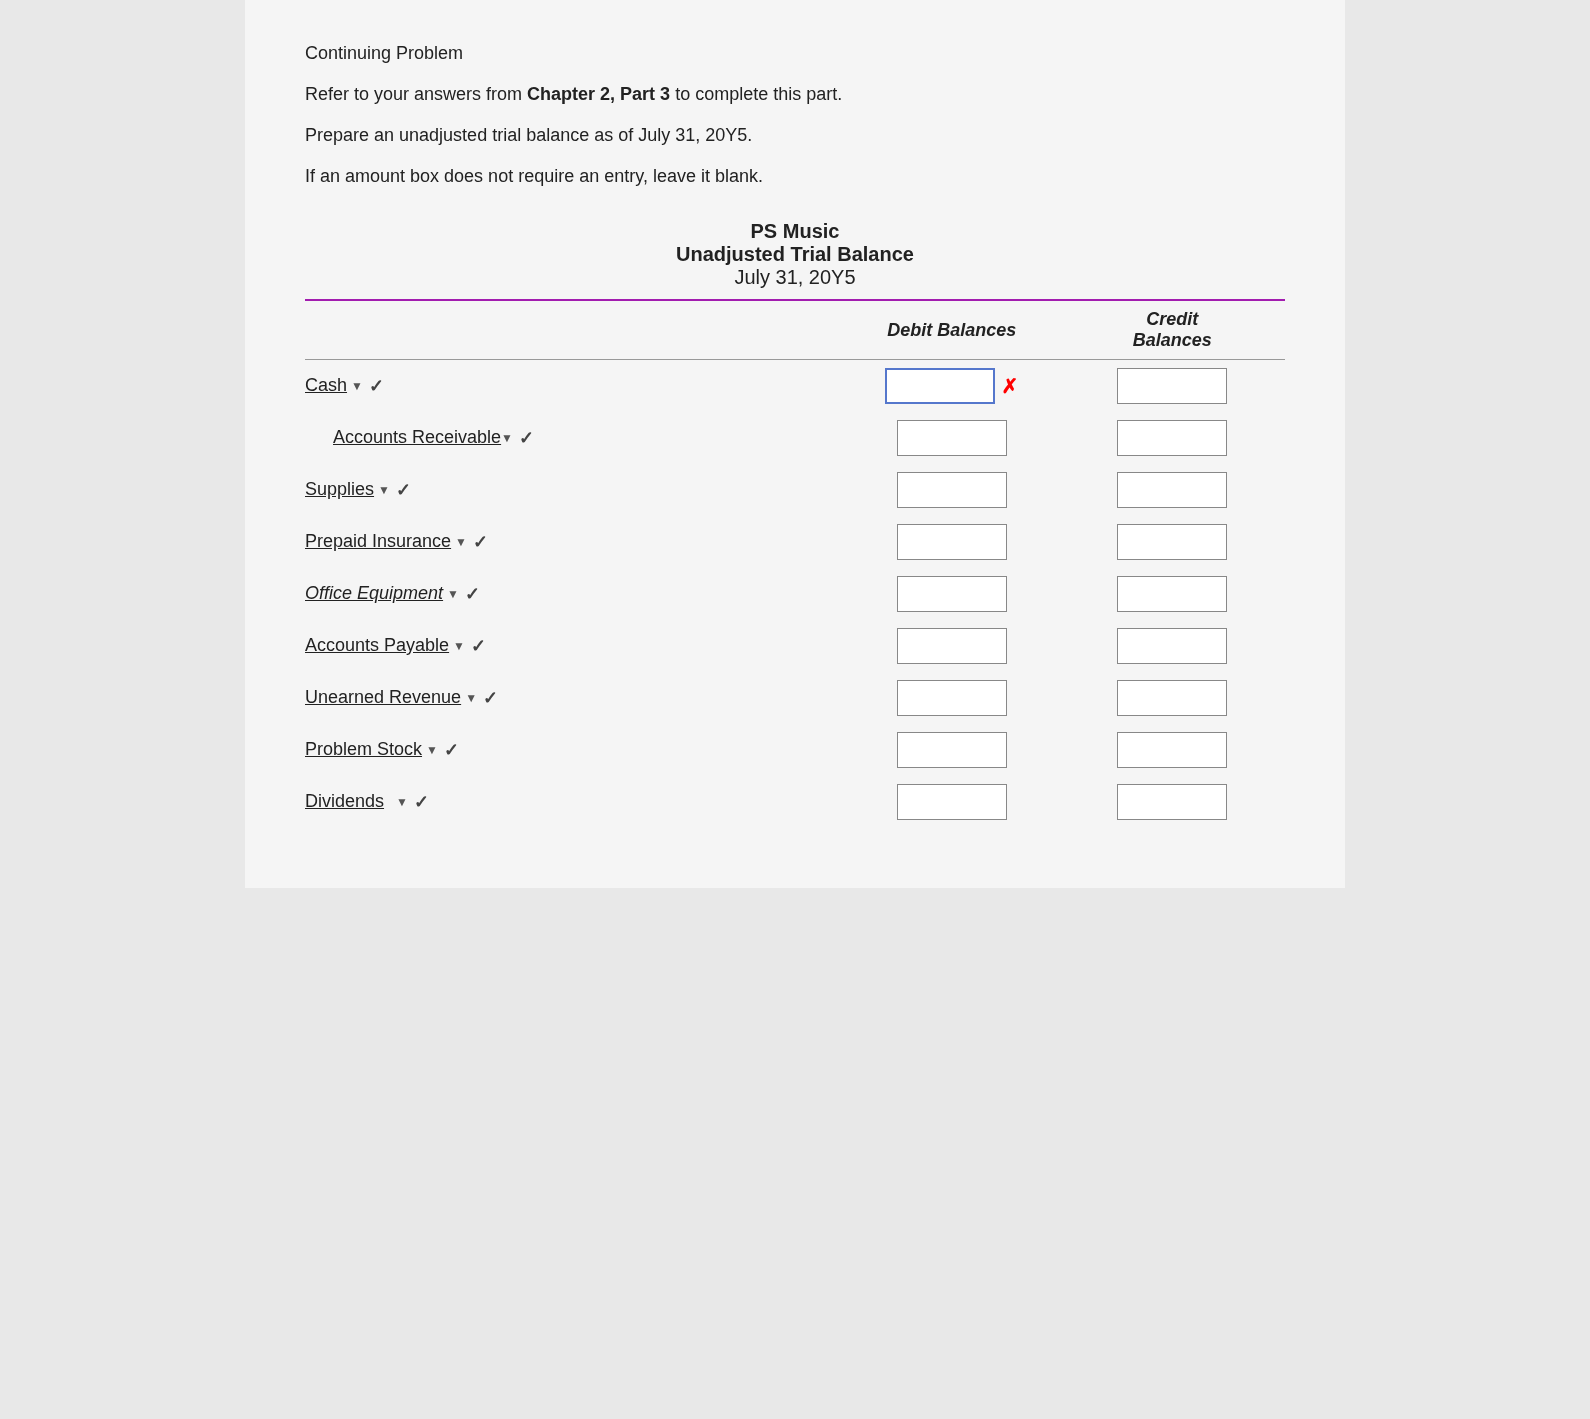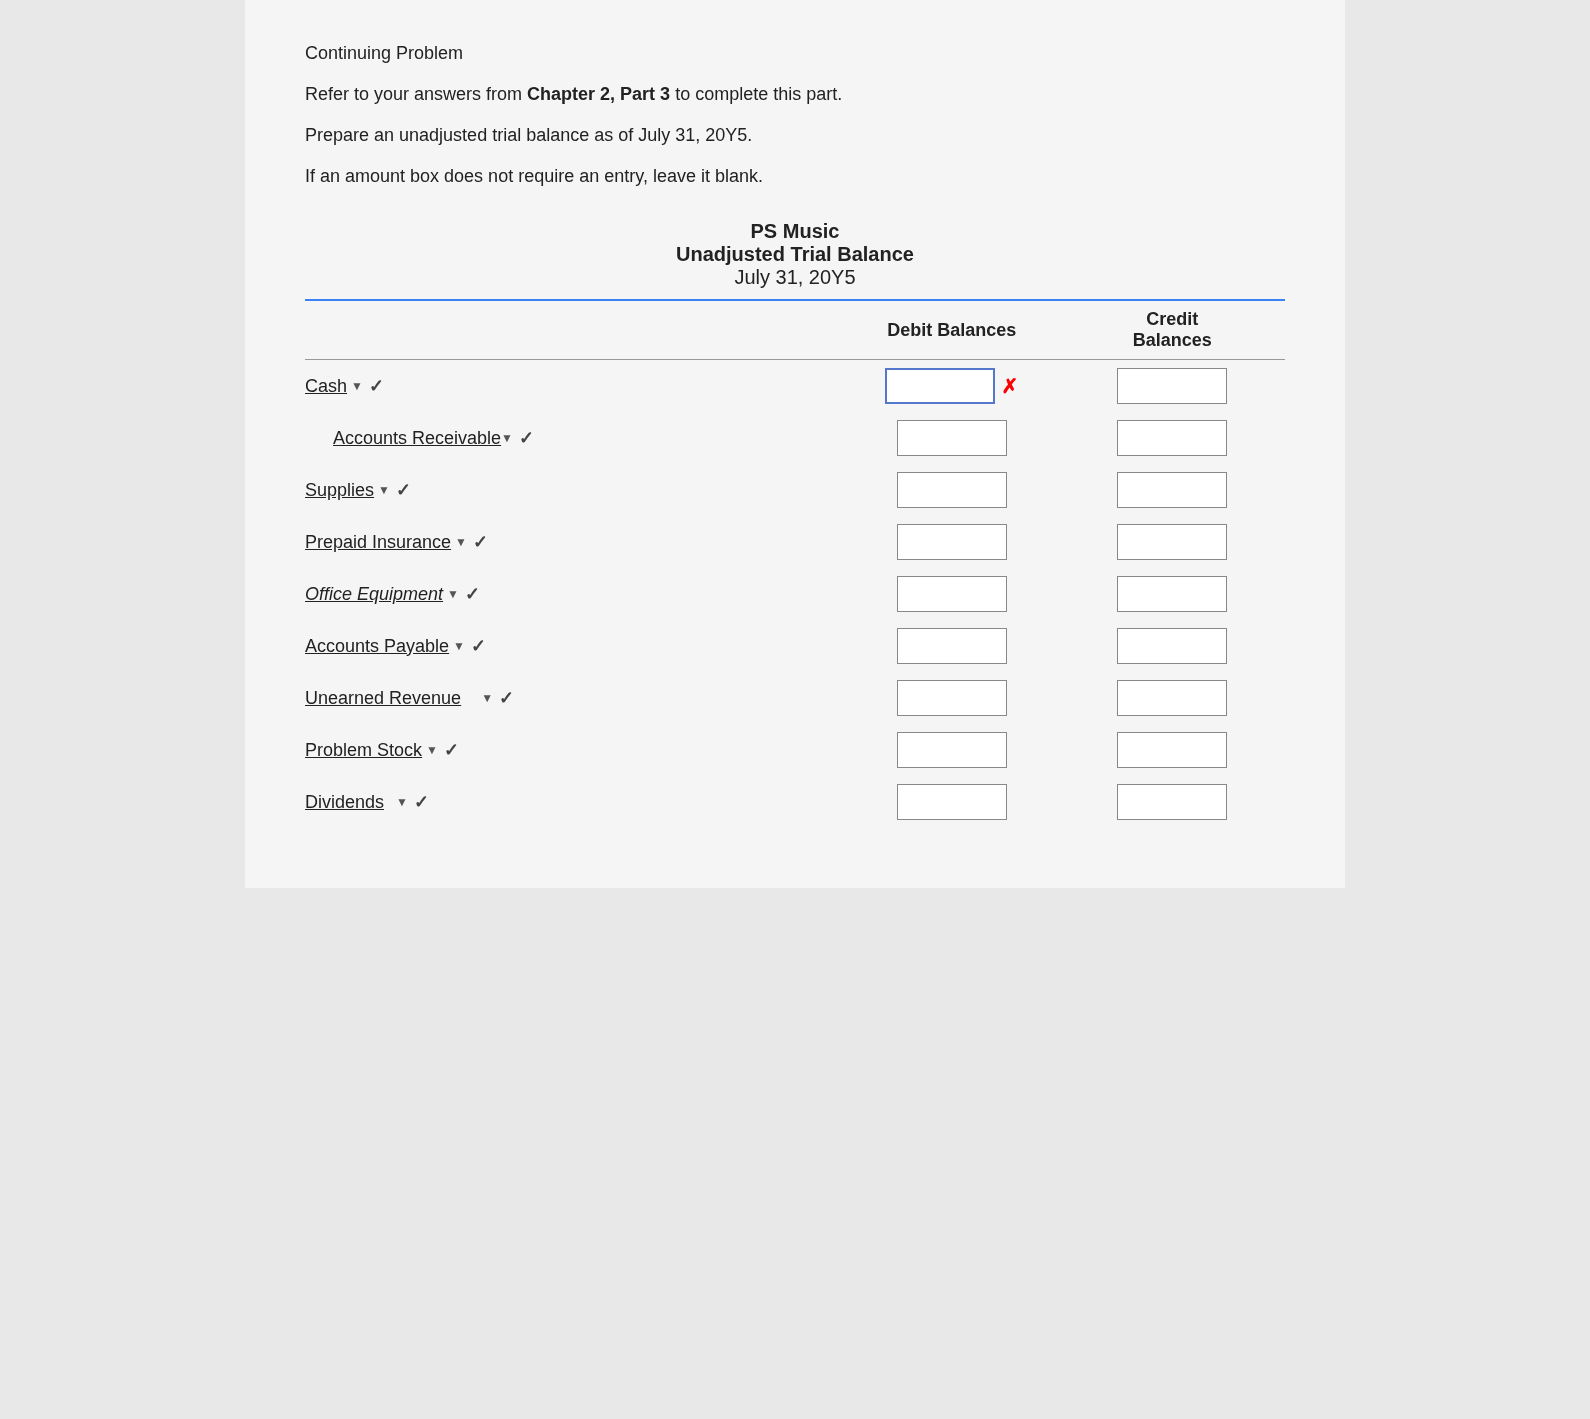--- a/index.html
+++ b/index.html
@@ -40,21 +40,22 @@
     }
     .table-header .table-date {
       font-size: 20px;
     }
     .trial-balance-table {
       width: 100%;
       border-collapse: collapse;
       margin-top: 10px;
     }
     .trial-balance-table .top-border {
-      border-top: 2px solid #3b82f6;
+      border-top: 2px solid #a21caf;
+      font-style: italic;
     }
     .col-label { width: 55%; }
     .col-debit { width: 22%; text-align: center; }
     .col-credit { width: 23%; text-align: center; }
 
     .col-headers td {
       padding: 8px 10px 8px 10px;
       font-weight: bold;
       font-size: 18px;
       text-align: center;
@@ -63,21 +64,21 @@
     .col-headers td.col-label {
       text-align: left;
     }
 
     .data-row td {
       padding: 8px 10px;
       vertical-align: middle;
     }
     .account-cell {
       display: flex;
-      align-items: center;
+      align-items: flex-start;
       gap: 6px;
     }
     .account-label {
       text-decoration: underline;
       font-size: 18px;
       font-weight: 500;
     }
     .dropdown-arrow {
       font-size: 12px;
       color: #555;
@@ -274,21 +275,21 @@
           </td>
           <td class="col-credit">
             <div class="input-cell">
               <input type="text" class="balance-input" style="">
             </div>
           </td>
         </tr>
         <tr class="data-row">
           <td class="col-label">
             <div class="account-cell">
-              <span style="display: inline-flex; align-items: center; gap: 20px;">
+              <span style="display: inline-flex; align-items: center; gap: 4px;">
                 <span class="account-label">Unearned Revenue</span>
                 <span class="dropdown-arrow">▼</span>
               </span>
               <span class="check-mark">✓</span>
             </div>
           </td>
           <td class="col-debit">
             <div class="input-cell">
               <input type="text" class="balance-input" style="">
             </div>

